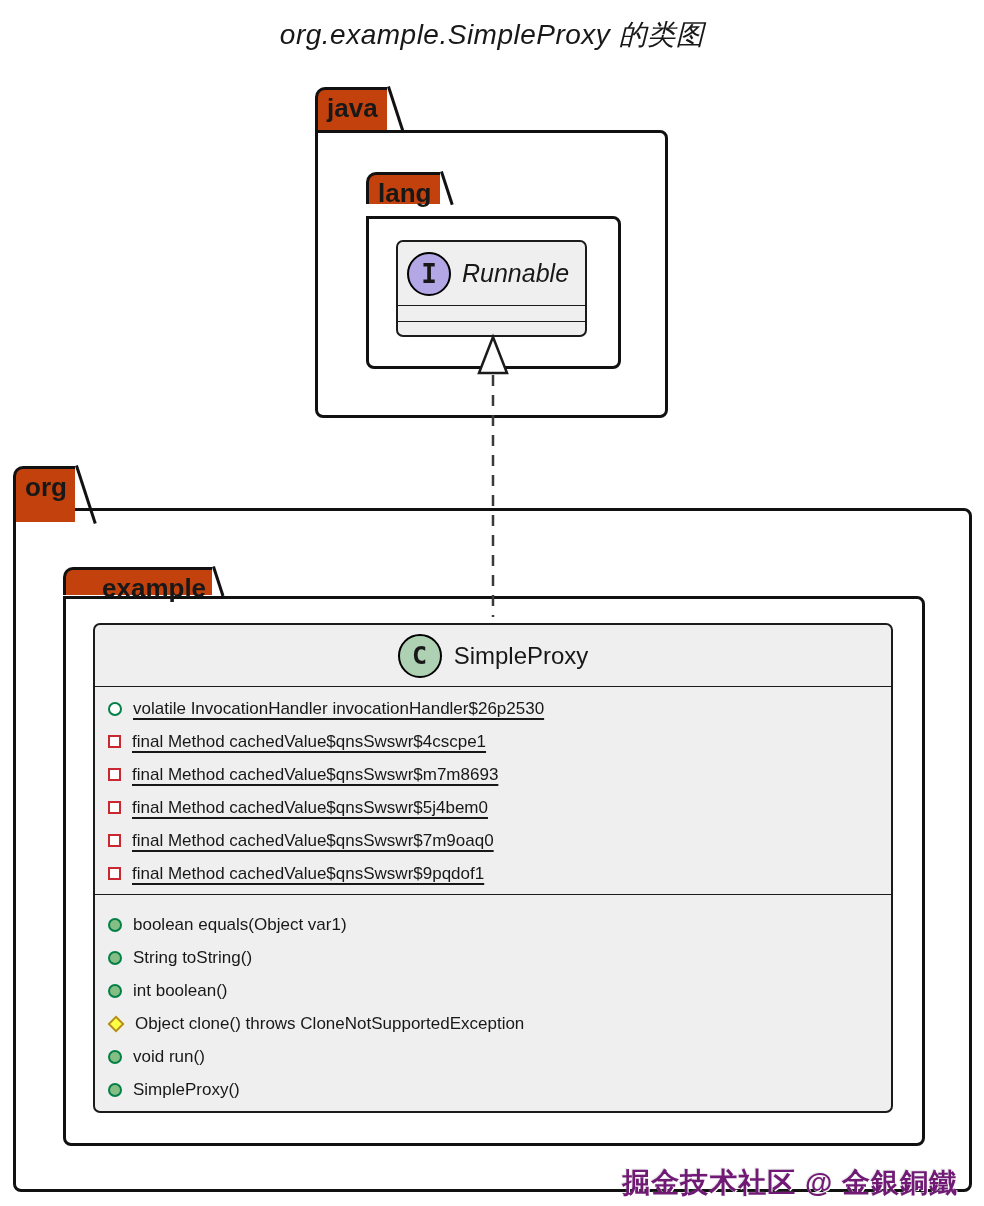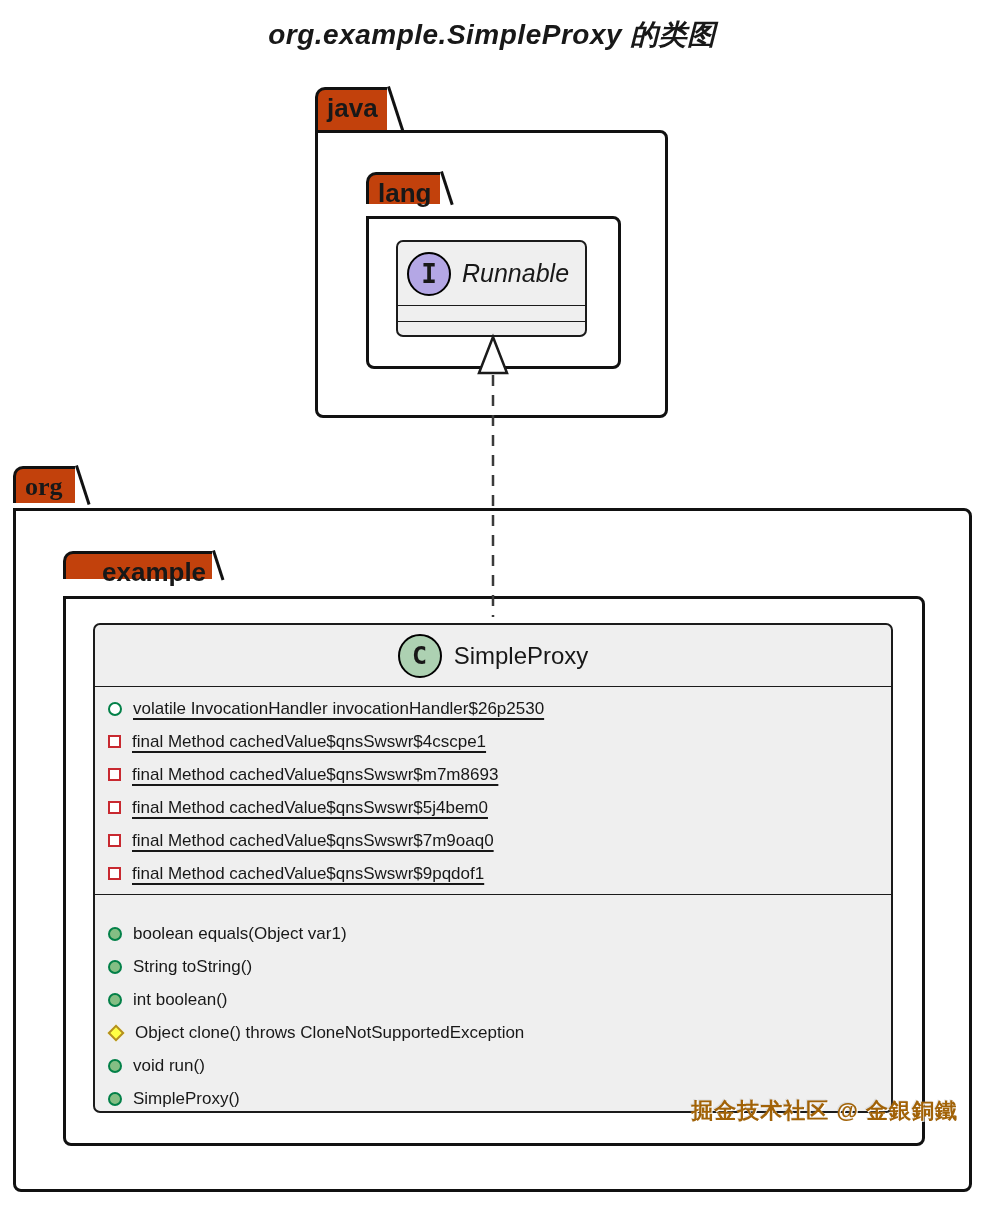--- a/index.html
+++ b/index.html
@@ -5,21 +5,21 @@
   html,body { margin:0; padding:0; background:#fff; }
   .canvas {
     position:relative; width:984px; height:1206px; background:#ffffff;
     font-family:"Liberation Sans","DejaVu Sans",sans-serif; color:#181818;
     overflow:hidden;
   }
 
   
   .diagram-title {
     position:absolute; top:16px; left:0; width:100%;
-    text-align:center; font-size:28px; font-weight:bold; font-style:italic;
+    text-align:center; font-size:28px; font-weight:normal; font-style:italic;
     letter-spacing:0.5px;
   }
 
   
   .pkg-body {
     position:absolute; border:3px solid #111; border-radius:0 8px 8px 8px;
     background:transparent; box-sizing:border-box;
   }
   .pkg-tab {
     position:absolute; background:#c2410c; box-sizing:border-box;
@@ -31,23 +31,23 @@
   .pkg-tab .slant {
     position:absolute; top:-3px; left:100%; width:3px; height:calc(105% + 5px);
     background:#111; transform-origin:top left; transform:rotate(-18deg);
   }
 
   #pkg-java-body    { left:315px; top:130px; width:353px; height:288px; }
   #pkg-java-tab     { left:315px; top:87px;  height:43px; min-width:72px; }
   #pkg-lang-body    { left:366px; top:216px; width:255px; height:153px; }
   #pkg-lang-tab     { left:366px; top:172px; height:32px; min-width:74px; }
   #pkg-org-body     { left:13px;  top:508px; width:959px; height:684px; }
-  #pkg-org-tab      { left:13px;  top:466px; height:37px; min-width:62px;font-family:Liberation Serif, serif; }
+  #pkg-org-tab      { left:13px;  top:466px; height:56px; min-width:62px; }
   #pkg-example-body { left:63px;  top:596px; width:862px; height:550px; }
-  #pkg-example-tab  { left:63px;  top:551px; height:28px; min-width:132px;padding-left:36px; }
+  #pkg-example-tab  { left:63px;  top:567px; height:28px; min-width:132px;padding-left:36px; }
 
   
   .uml-box {
     position:absolute; background:#efefef; border:2px solid #1b1b1b;
     border-radius:7px; box-sizing:border-box; z-index:4;
   }
   .uml-header {
     display:flex; align-items:center; justify-content:center; gap:12px;
   }
   .badge {
@@ -64,42 +64,42 @@
   #runnable-box .uml-header { height:63px; justify-content:flex-start; padding-left:9px; gap:11px; }
   #runnable-box .uml-name { font-style:italic; font-size:25px; }
   .empty-compartment-1 { height:15px; border-top:1.5px solid #1b1b1b; }
   .empty-compartment-2 { height:16px; border-top:1.5px solid #1b1b1b; }
 
   
   #simpleproxy-box { left:93px; top:623px; width:800px; height:490px; }
   #simpleproxy-box .uml-header { height:61px; border-bottom:1.5px solid #1b1b1b; }
   #simpleproxy-box .uml-name { font-size:24px; }
   .members { padding:5px 0 4px 0; }
-  .members.methods { border-top:1.5px solid #1b1b1b; padding-top:22px; }
+  .members.methods { border-top:1.5px solid #1b1b1b; padding-top:13px; }
   .member-row {
     display:flex; align-items:center; height:33px; padding-left:13px;
     font-size:17px; white-space:nowrap;
   }
   .member-text.static { text-decoration:underline; text-underline-offset:4px; text-decoration-thickness:1.5px; }
 
   
   .mi { flex:0 0 auto; margin-right:11px; box-sizing:border-box; }
   .mi-pub-field  { width:14px; height:14px; border-radius:50%; border:2px solid #038048; background:#fff; }
   .mi-priv-field { width:13px; height:13px; border:2px solid #C82930; background:#fff; }
   .mi-pub-method { width:14px; height:14px; border-radius:50%; border:2px solid #038048; background:#84BE84; }
   .mi-prot-method{ width:12px; height:12px; border:2px solid #B38D22; background:#FFFF44;
                    transform:rotate(45deg); margin-left:2px; margin-right:13px; }
 
   
   #connector { position:absolute; left:468px; top:333px; z-index:5; }
 
   
   .watermark {
-    position:absolute; right:26px; top:1096px;
-    font-size:22px; font-weight:bold; color:#a16207;
+    position:absolute; right:26px; top:1164px;
+    font-size:28px; font-weight:bold; color:#701a75;
     text-shadow:1px 1px 0 #ffffff, -1px -1px 0 #8f8f8f33;
     letter-spacing:1px; z-index:6;
   }
 </style>
 </head>
 <body>
 
 <div class="canvas">
 
   <div class="diagram-title">org.example.SimpleProxy 的类图</div>

